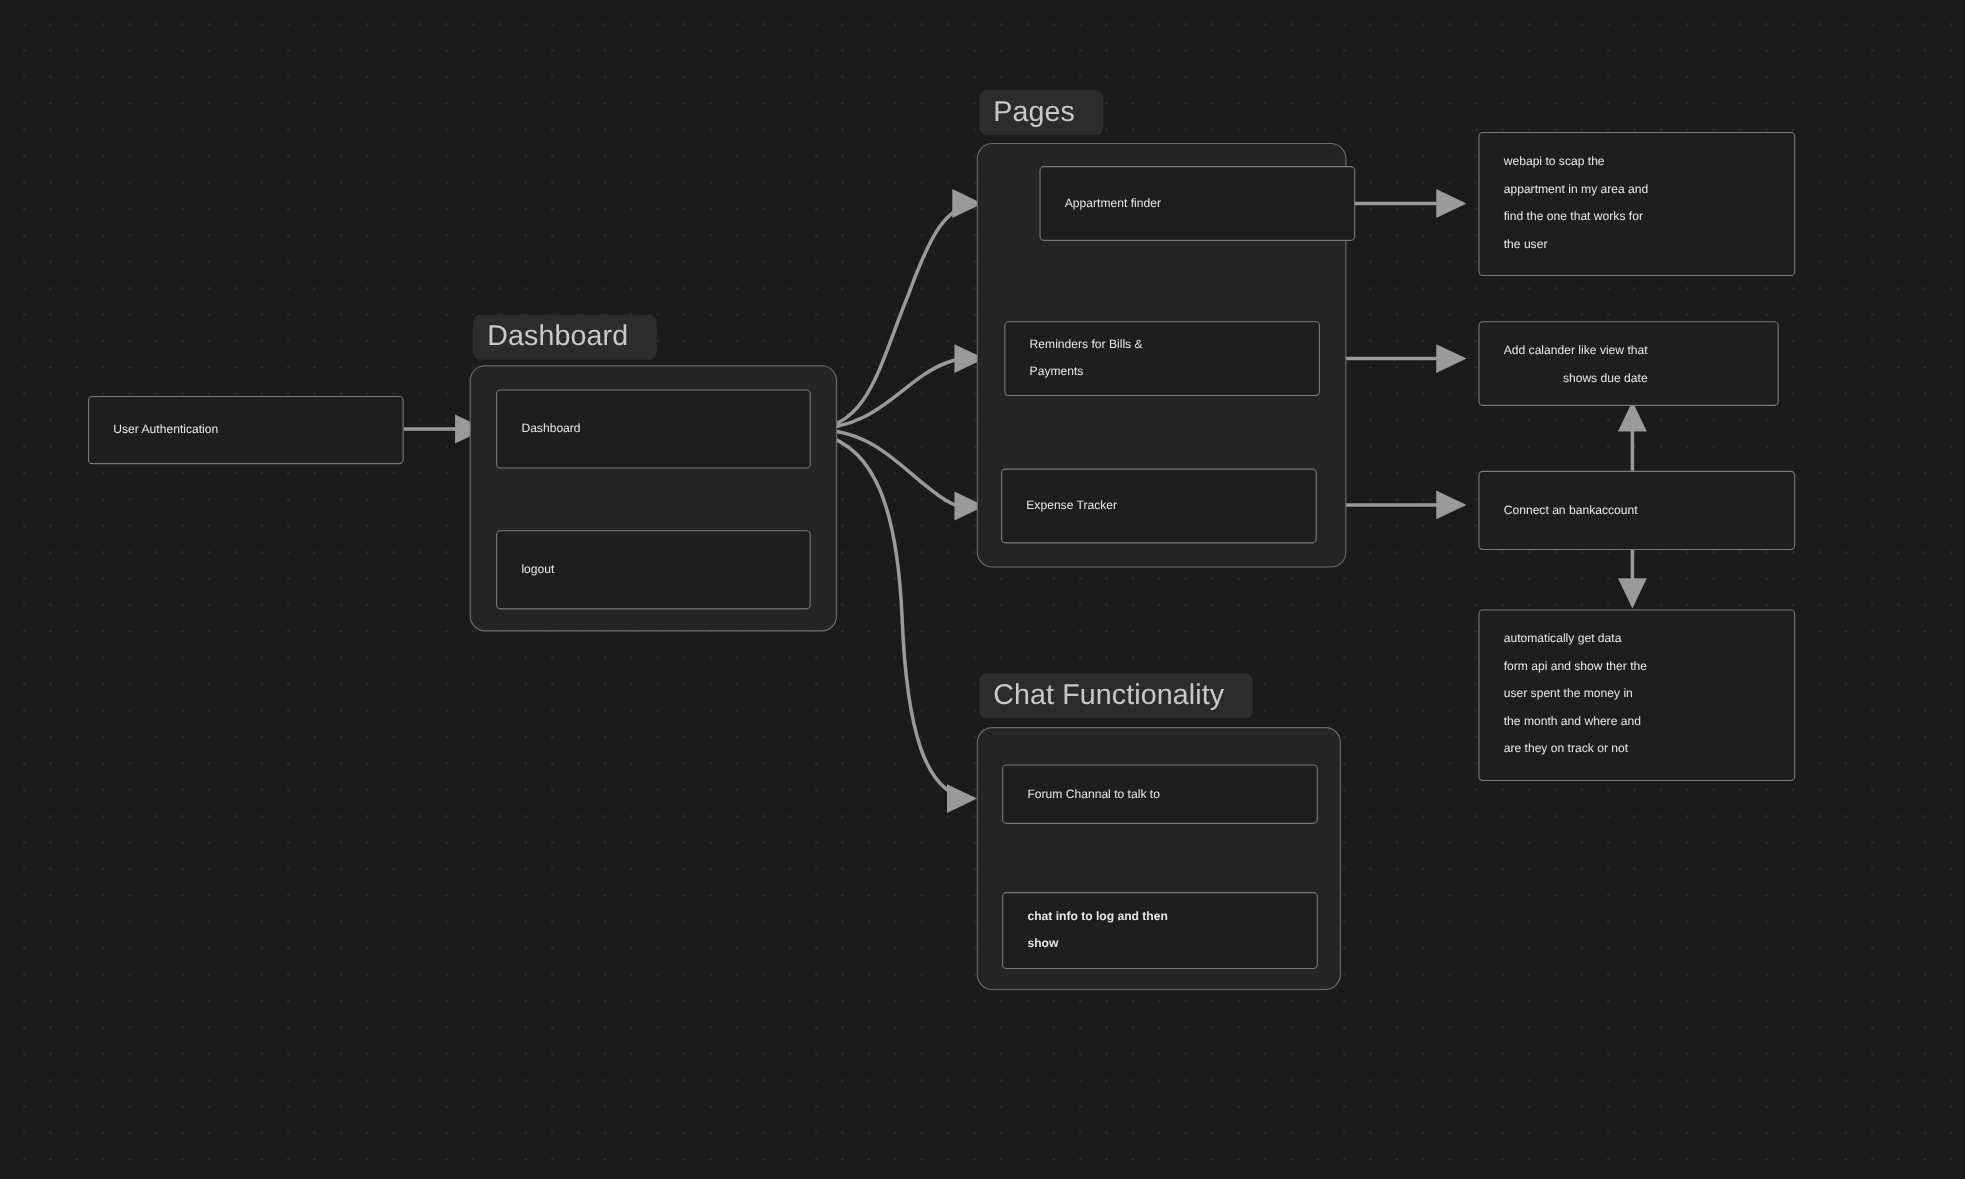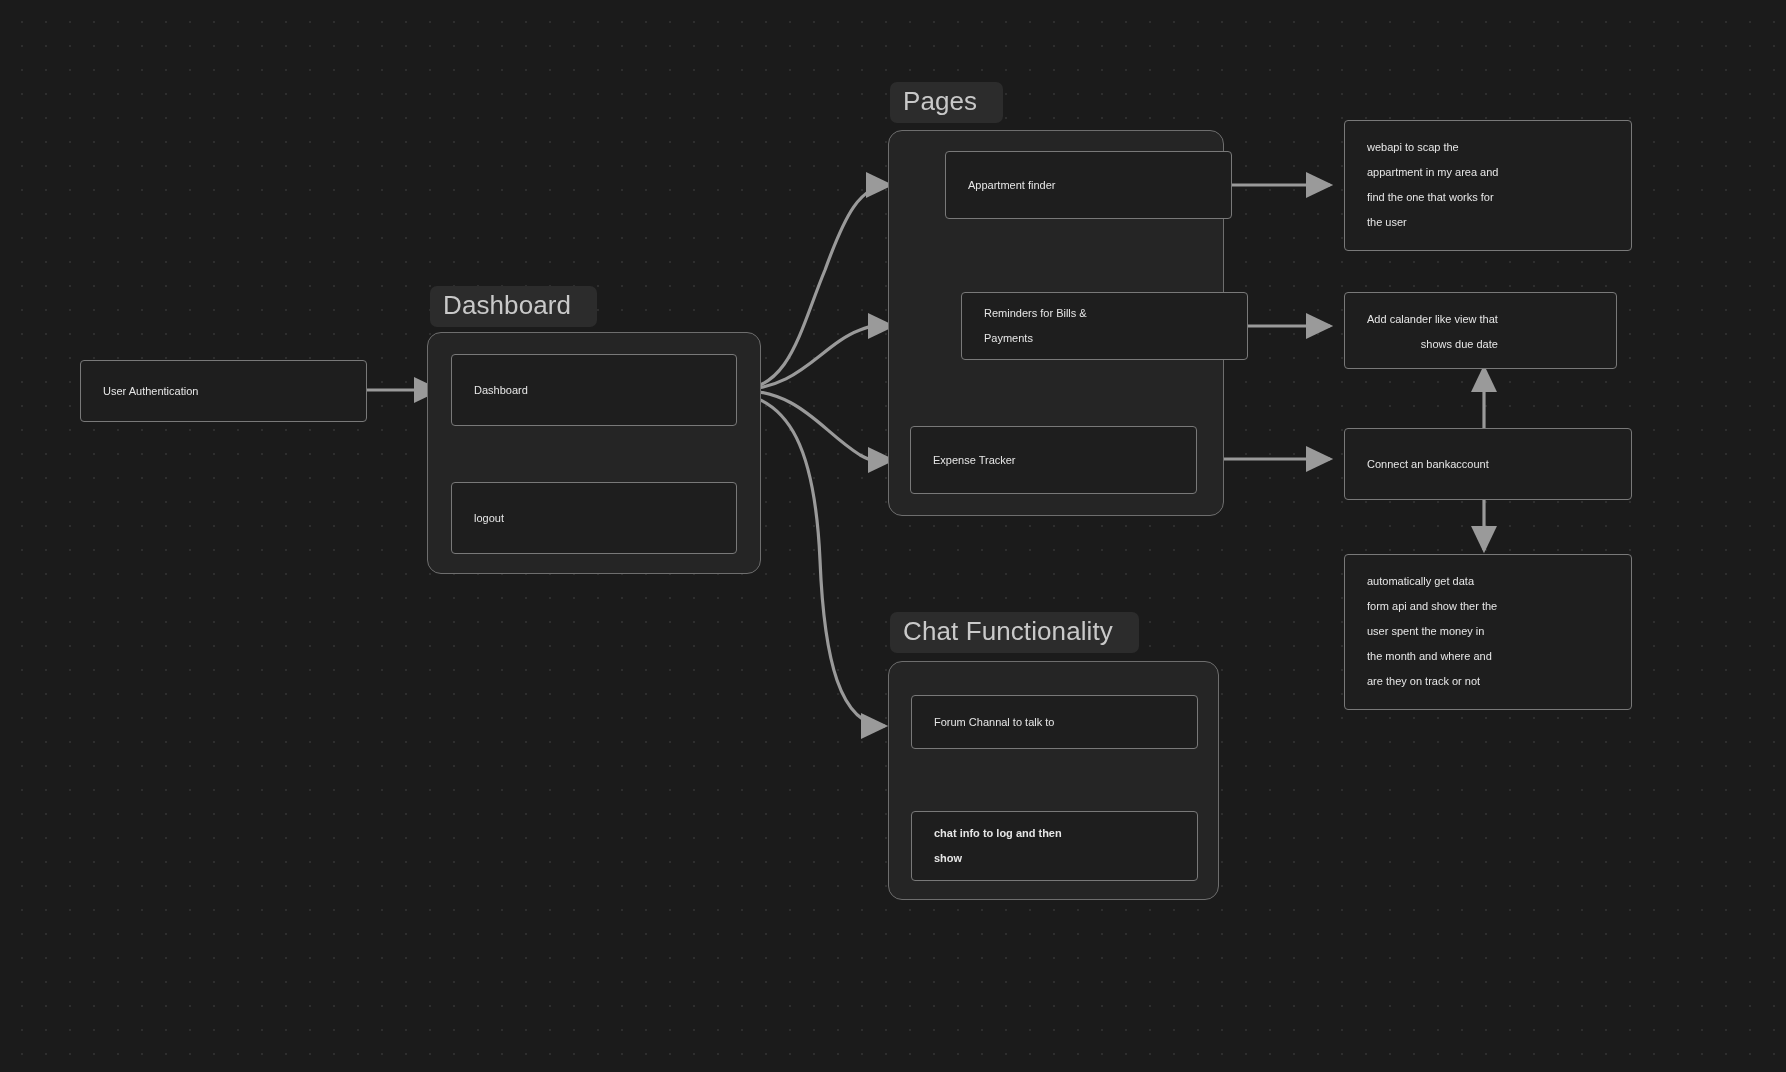--- a/index.html
+++ b/index.html
@@ -133,21 +133,21 @@
     <span class="node-text">User Authentication</span>
   </div>
 
   <div class="group-box" style="left:888px; top:130px; width:336px; height:386px;"></div>
   <div class="group-label" style="left:890px; top:82px;">Pages</div>
 
   <div class="node" style="left:913px; top:151px; width:287px; height:68px;margin-left:32px;">
     <span class="node-text">Appartment finder</span>
   </div>
 
-  <div class="node" style="left:913px; top:292px; width:287px; height:68px;margin-left:48px;">
+  <div class="node" style="left:913px; top:292px; width:287px; height:68px;">
     <span class="node-text">Reminders for Bills &amp;
 Payments</span>
   </div>
 
   <div class="node" style="left:910px; top:426px; width:287px; height:68px;text-align:center;">
     <span class="node-text">Expense Tracker</span>
   </div>
 
   <div class="group-box" style="left:888px; top:661px; width:331px; height:239px;"></div>
   <div class="group-label" style="left:890px; top:612px;">Chat Functionality</div>

